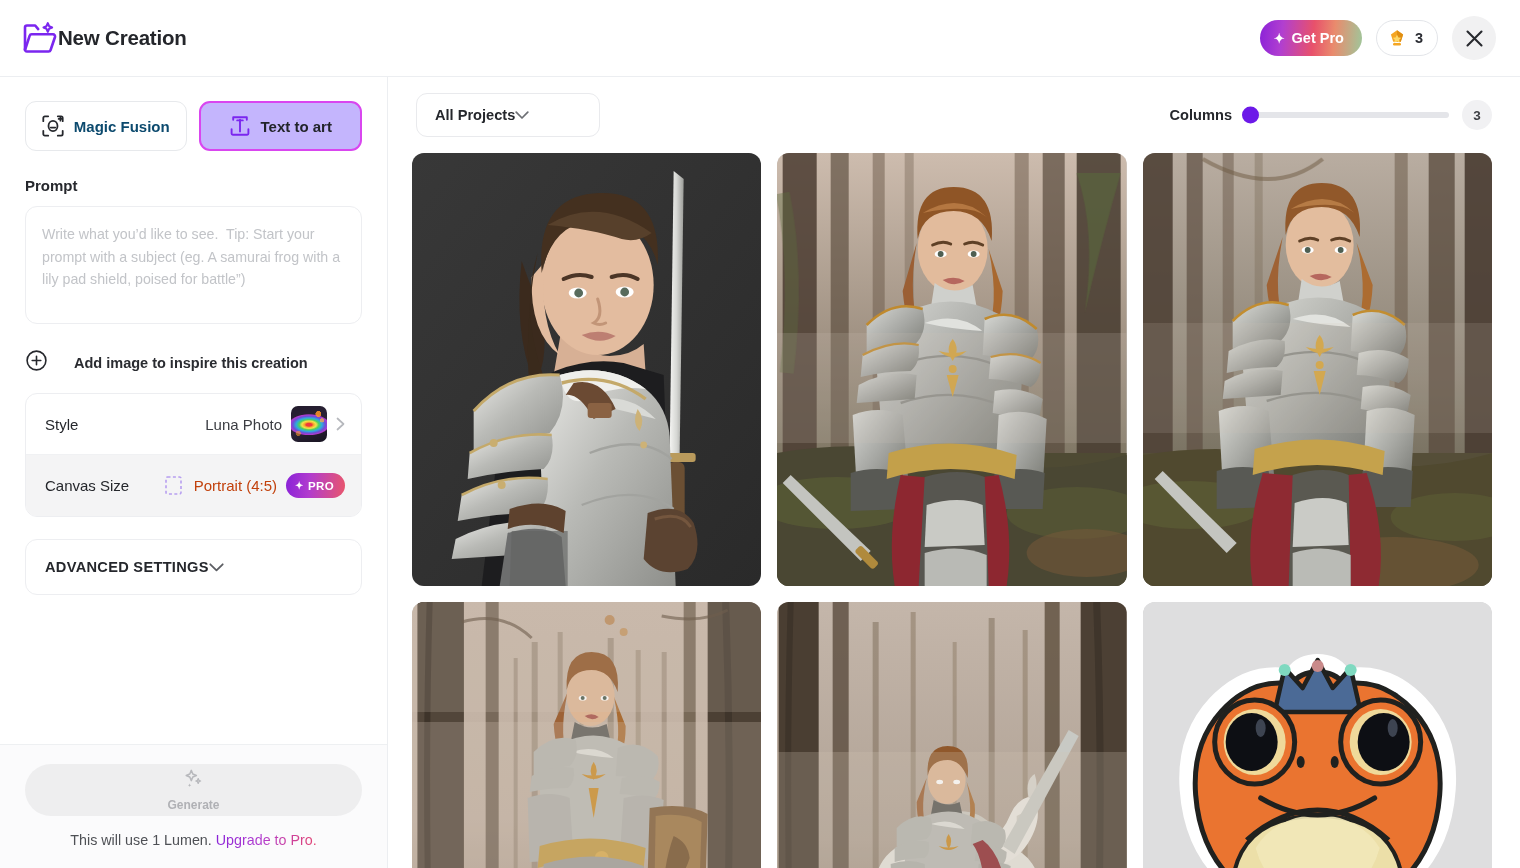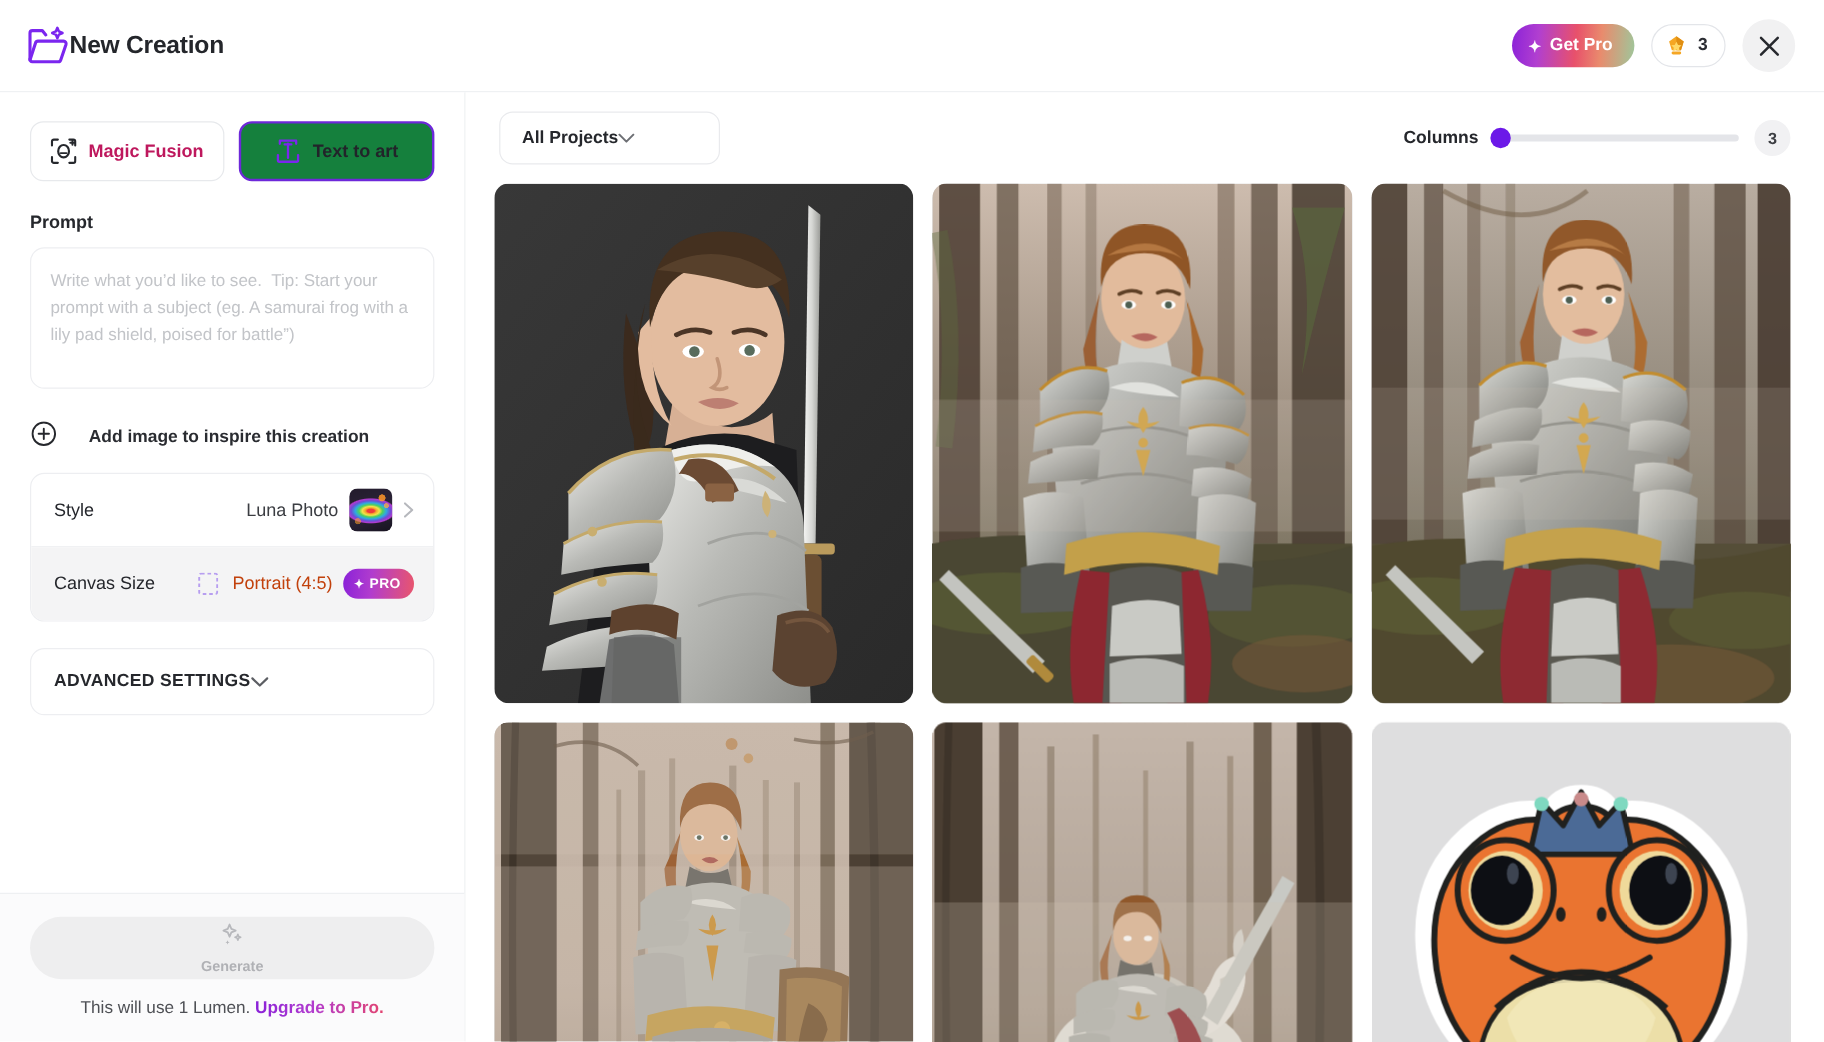--- a/index.html
+++ b/index.html
@@ -61,24 +61,24 @@
     display: flex; flex-direction: column;
     background: #fff;
   }
   .sidebar-scroll { flex: 1; padding: 24px 25px 0 25px; min-height: 0; overflow: hidden; }
 
   .mode-tabs { display: flex; gap: 12px; }
   .mode-tab {
     flex: 1; height: 50px; border-radius: 11px;
     display: flex; align-items: center; justify-content: center; gap: 10px;
     font-size: 15px; font-weight: 700; cursor: pointer;
-    background: #fff; border: 1px solid #e7e9ec; color: #be185d;
+    background: #fff; border: 1px solid #e7e9ec; color: #0c4a6e;
     font-family: inherit;
   }
-  .mode-tab.active { border: 2px solid #6d28d9; background: #15803d; color: #22242a; }
+  .mode-tab.active { border: 2px solid #d946ef; background: #c4b5fd; color: #22242a; }
   .mode-tab svg { display: block; }
 
   .section-label { font-size: 15px; font-weight: 700; color: #26282d; margin: 26px 0 12px 0; }
 
   .prompt-box {
     width: 100%; height: 118px;
     border: 1px solid #edeef1; border-radius: 12px;
     padding: 16px 16px 0 16px;
     font-family: inherit; font-size: 14.2px; line-height: 22.6px;
     color: #26282d; resize: none; outline: none; background: #fff;
@@ -147,21 +147,21 @@
     display: flex; align-items: center; justify-content: center; gap: 10px;
     cursor: default;
     flex-direction: column;
   }
   .generate-btn svg { width: 19px; height: 19px; display: block; }
   .lumen-note {
     text-align: center; margin-top: 16px;
     font-size: 14.3px; color: #4e5055; font-weight: 400;
   }
   .upgrade-link {
-    font-weight: 700; cursor: pointer;
+    font-weight: 400; cursor: pointer;
     background: linear-gradient(92deg,#8a22d8 0%, #b23cce 45%, #e3446f 100%);
     -webkit-background-clip: text; background-clip: text; color: transparent;
   }
 
   
   .main { flex: 1; display: flex; flex-direction: column; min-width: 0; background: #fff; }
   .main-toolbar {
     height: 76px; flex: 0 0 76px;
     display: flex; align-items: center;
     padding: 0 28px 0 28px;

